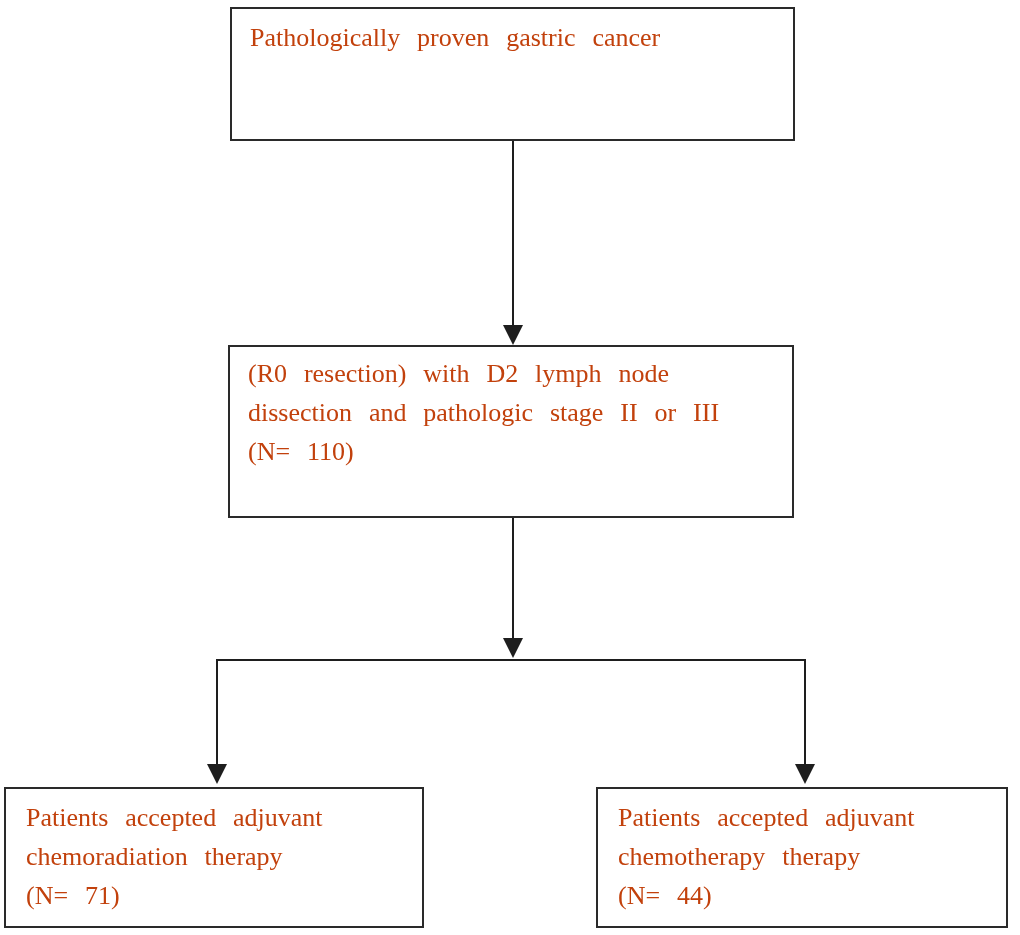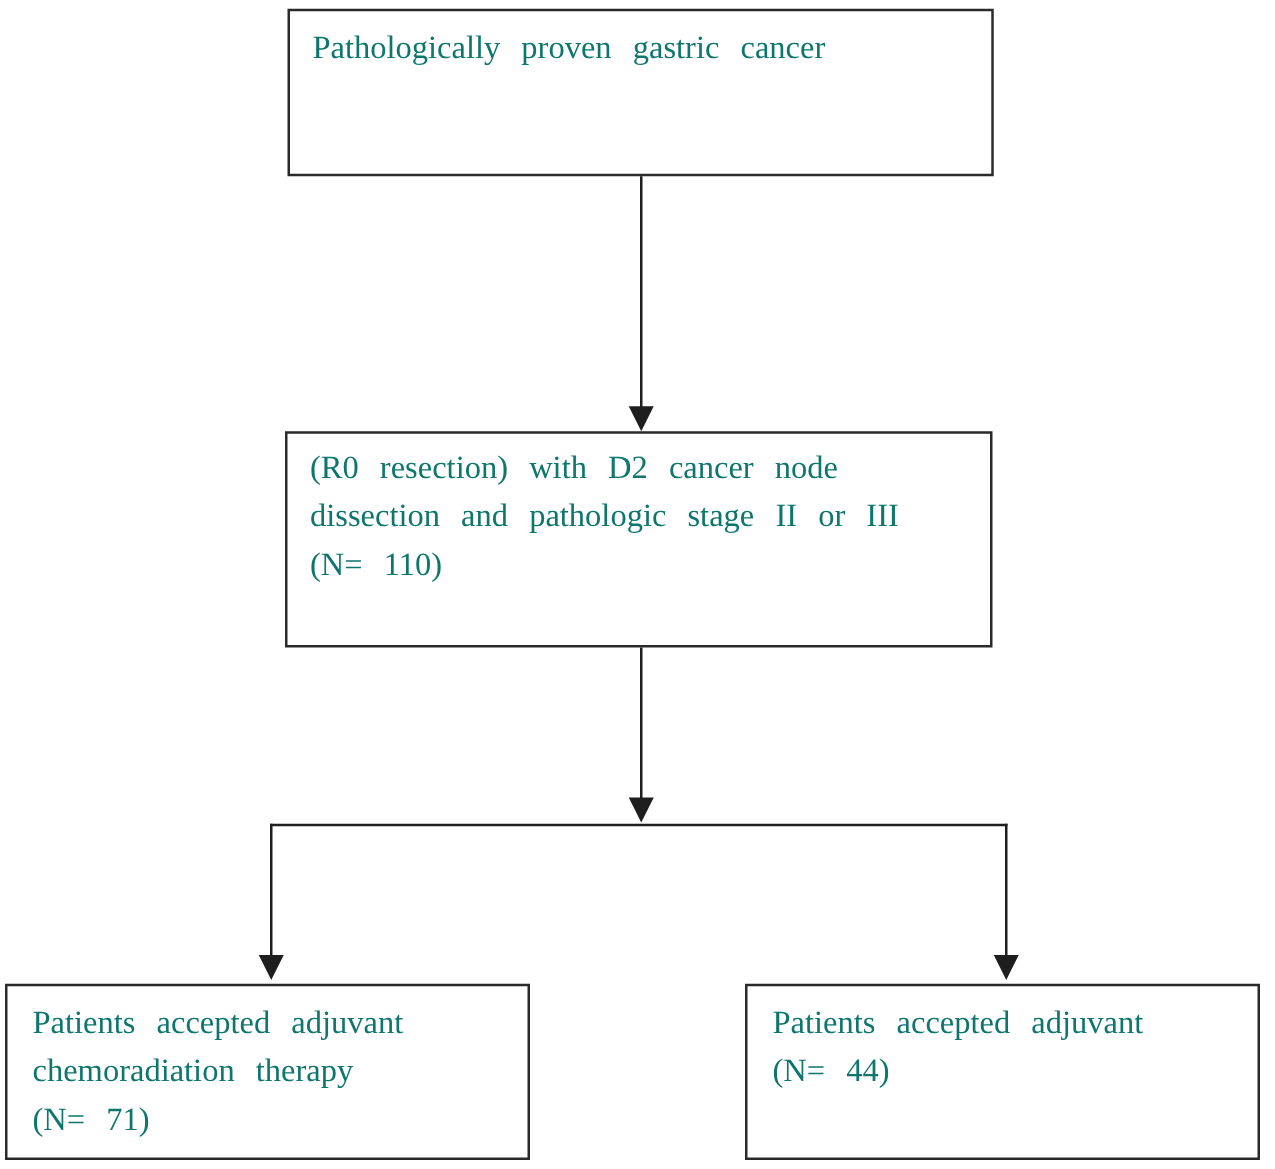--- a/index.html
+++ b/index.html
@@ -6,21 +6,21 @@
     margin: 0;
     padding: 0;
     background: #ffffff;
   }
   .canvas {
     position: relative;
     width: 1020px;
     height: 930px;
     background: #ffffff;
     font-family: "Liberation Serif", "DejaVu Serif", serif;
-    color: #0f766e;
+    color: #c2410c;
     overflow: hidden;
   }
   .node {
     position: absolute;
     border: 2px solid #2a2a2a;
     background: #ffffff;
     box-sizing: border-box;
     font-size: 26px;
     line-height: 39px;
     word-spacing: 0.4em;
@@ -57,21 +57,21 @@
 <div class="canvas">
 
   <div class="node node-1">
     <div class="nl">Pathologically proven gastric cancer</div>
   </div>
 
   <div class="vline" style="left:512px; top:141px; height:186px;"></div>
   <div class="arrowhead" style="left:503px; top:325px;"></div>
 
   <div class="node node-2">
-    <div class="nl">(R0 resection) with D2 cancer node</div>
+    <div class="nl">(R0 resection) with D2 lymph node</div>
     <div class="nl">dissection and pathologic stage II or III</div>
     <div class="nl">(N= 110)</div>
   </div>
 
   <div class="vline" style="left:512px; top:518px; height:122px;"></div>
   <div class="arrowhead" style="left:503px; top:638px;"></div>
 
   <div class="hline" style="left:216px; top:659px; width:590px;"></div>
   <div class="vline" style="left:216px; top:659px; height:107px;"></div>
   <div class="arrowhead" style="left:207px; top:764px;"></div>
@@ -79,16 +79,17 @@
   <div class="arrowhead" style="left:795px; top:764px;"></div>
 
   <div class="node node-3">
     <div class="nl">Patients accepted adjuvant</div>
     <div class="nl">chemoradiation therapy</div>
     <div class="nl">(N= 71)</div>
   </div>
 
   <div class="node node-4">
     <div class="nl">Patients accepted adjuvant</div>
+    <div class="nl">chemotherapy therapy</div>
     <div class="nl">(N= 44)</div>
   </div>
 
 </div>
 
 </body></html>

